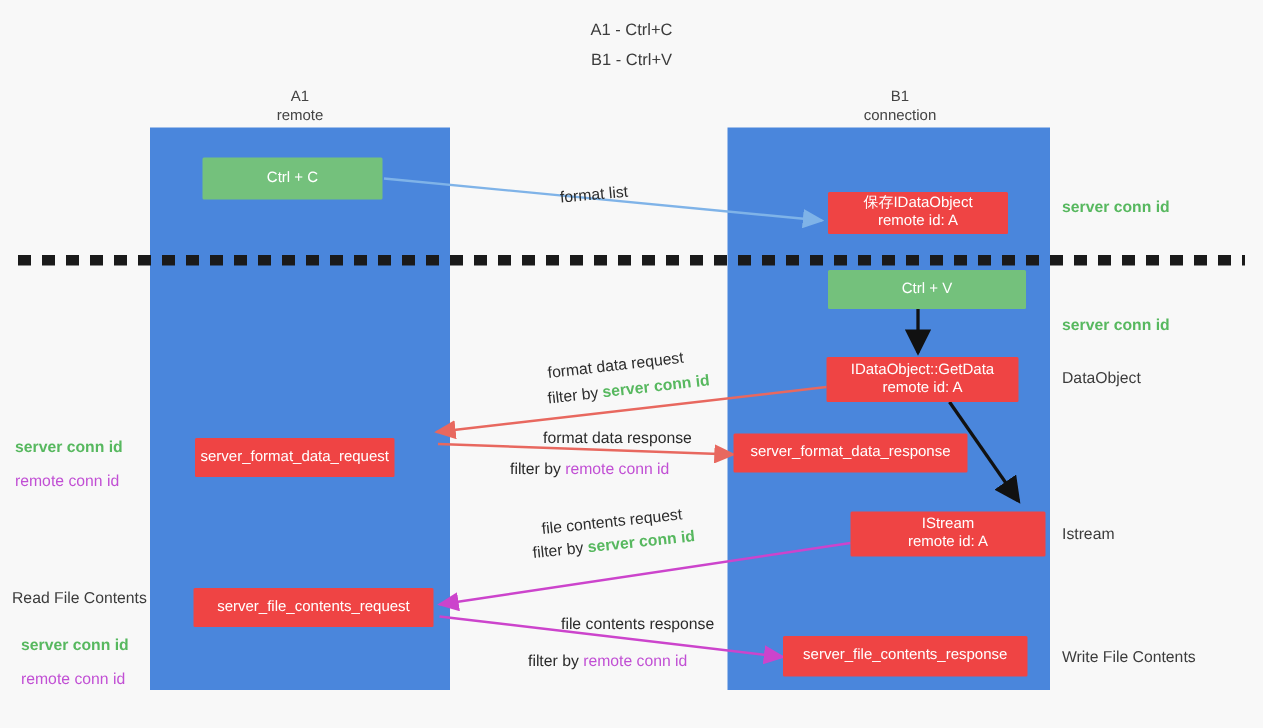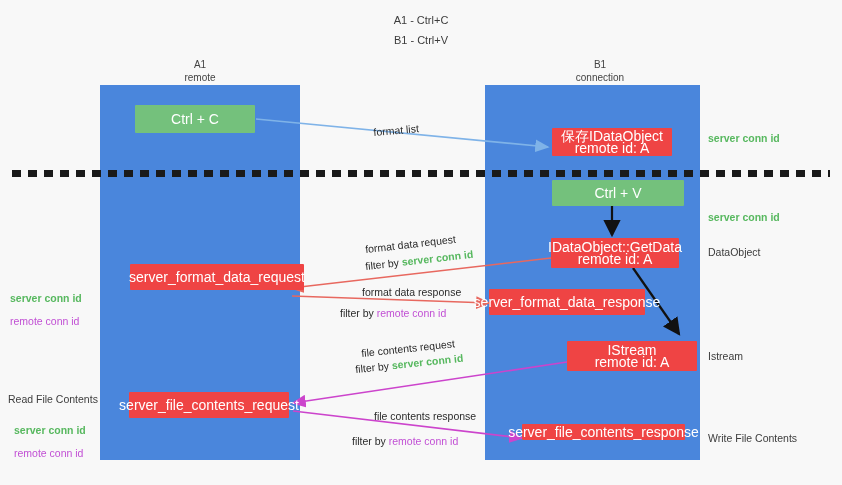--- a/index.html
+++ b/index.html
@@ -60,21 +60,21 @@
   
   .node {
     position: absolute;
     box-sizing: border-box;
     display: flex;
     flex-direction: column;
     align-items: center;
     justify-content: center;
     text-align: center;
     color: #ffffff;
-    font-size: 14px;
+    font-size: 10px;
     line-height: 12.5px;
     white-space: pre-line;
     border-radius: 1px;
   }
   .node.green { background: #74c17c; }
   .node.orange { background: #fbb martial; }
   .node.orange { background: #ef4444; }
   
   .side-label {
     position: absolute;
@@ -145,38 +145,38 @@
 
     <line x1="567" y1="362" x2="293" y2="403" stroke="#cc44cc" stroke-width="1.6" marker-end="url(#ah-magenta)"></line>
 
     <line x1="293" y1="411" x2="522" y2="438" stroke="#cc44cc" stroke-width="1.6" marker-end="url(#ah-magenta)"></line>
   </svg>
 
   <div id="divider"></div>
 
   <div class="node green" style="left:135px; top:105px; width:120px; height:28px;">Ctrl + C</div>
 
-  <div class="node orange" style="left:130px; top:264px; width:174px; height:26px;">server_format_data_request</div>
+  <div class="node orange" style="left:130px; top:292px; width:133px; height:26px;">server_format_data_request</div>
 
   <div class="node orange" style="left:129px; top:392px; width:160px; height:26px;">server_file_contents_request</div>
 
   <div class="node orange" style="left:552px; top:128px; width:120px; height:28px;">保存IDataObject
 remote id: A</div>
 
   <div class="node green" style="left:552px; top:180px; width:132px; height:26px;">Ctrl + V</div>
 
   <div class="node orange" style="left:551px; top:238px; width:128px; height:30px;">IDataObject::GetData
 remote id: A</div>
 
   <div class="node orange" style="left:489px; top:289px; width:156px; height:26px;">server_format_data_response</div>
 
   <div class="node orange" style="left:567px; top:341px; width:130px; height:30px;">IStream
 remote id: A</div>
 
-  <div class="node orange" style="left:522px; top:424px; width:163px; height:16px;">server_file_contents_response</div>
+  <div class="node orange" style="left:522px; top:424px; width:163px; height:27px;">server_file_contents_response</div>
 
   <div class="side-label conn-green" style="left:708px; top:132px;">server conn id</div>
 
   <div class="side-label conn-green" style="left:708px; top:211px;">server conn id</div>
 
   <div class="side-label" style="left:708px; top:246px;">DataObject</div>
 
   <div class="side-label" style="left:708px; top:350px;">Istream</div>
 
   <div class="side-label" style="left:708px; top:432px;">Write File Contents</div>

